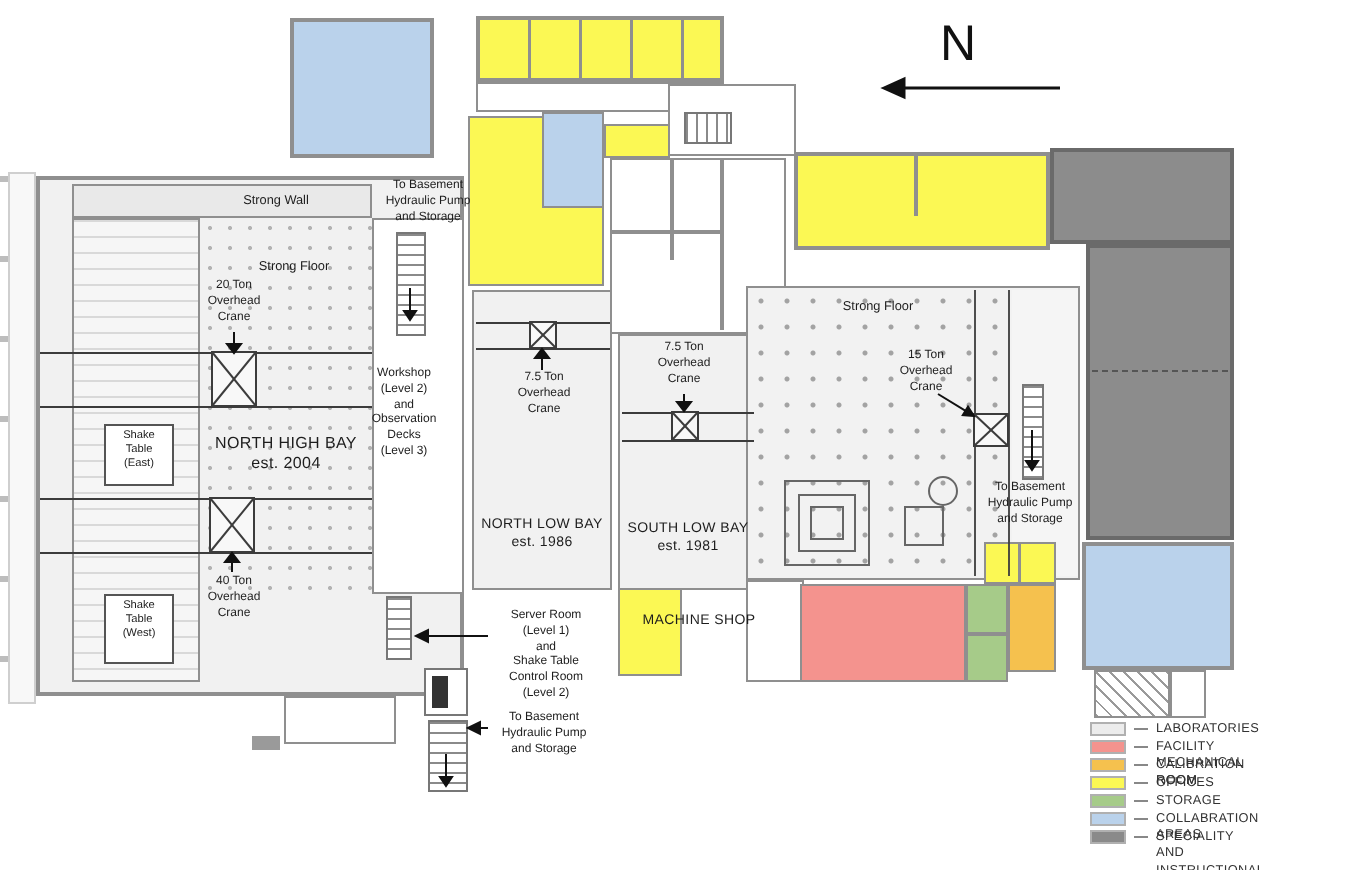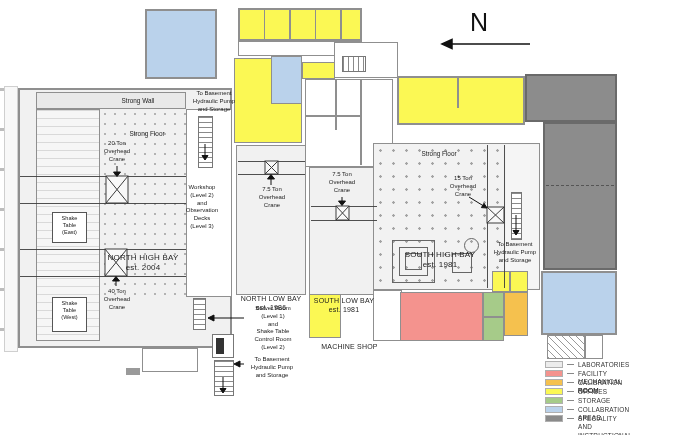--- a/index.html
+++ b/index.html
@@ -19,21 +19,21 @@
            background-image:repeating-linear-gradient(180deg,#8a8a8a 0 1px,transparent 1px 5px);}
   .stair-h{position:absolute;box-sizing:border-box;border:1px solid #777;background-color:#fff;
            background-image:repeating-linear-gradient(90deg,#8a8a8a 0 1px,transparent 1px 5px);}
   .stair-d{position:absolute;box-sizing:border-box;border:1.5px solid #8f8f8f;background-color:#fff;
            background-image:repeating-linear-gradient(45deg,#9a9a9a 0 1px,transparent 1px 5px);}
   .wall{position:absolute;background:#8f8f8f;}
   .dash-wall{position:absolute;border-top:1px dashed #555;}
   .tick{position:absolute;background:#bdbdbd;}
   .lbl{position:absolute;white-space:pre-line;text-align:center;color:#1d1d1d;
        font-size:6px;line-height:1.3;z-index:6;}
-  .bay-lbl{font-size:8px;letter-spacing:.2px;margin-top:36px;}
+  .bay-lbl{font-size:8px;letter-spacing:.2px;}
   .sm-lbl{font-size:5.6px;line-height:1.25;}
   .north-n{position:absolute;font-size:25px;color:#111;z-index:6;}
   .boxsym{position:absolute;box-sizing:border-box;border:1px solid #666;background:transparent;}
   .circsym{position:absolute;box-sizing:border-box;border:1px solid #666;border-radius:50%;}
   .shaketbl{position:absolute;box-sizing:border-box;border:1px solid #555;background:#fff;z-index:5;}
   .shaketbl .lbl{position:static;display:block;padding-top:2px;}
   svg.anno{position:absolute;left:0;top:0;z-index:4;pointer-events:none;}
   .legend{position:absolute;z-index:6;}
   .lg-row{position:absolute;display:flex;align-items:flex-start;gap:4px;}
   .lg-swatch{width:18px;height:7px;border:1px solid #b0b0b0;box-sizing:border-box;flex:none;margin-top:0;}
@@ -226,22 +226,20 @@
   <div class="lbl" style="left:246px;top:305px;width:54px">Server Room
 (Level 1)
 and
 Shake Table
 Control Room
 (Level 2)</div>
   <div class="lbl" style="left:244px;top:356px;width:56px">To Basement
 Hydraulic Pump
 and Storage</div>
   <div class="lbl" style="left:408px;top:150px;width:62px;font-size:6.4px">Strong Floor</div>
-  <div class="lbl bay-lbl" style="left:394px;top:214px;width:92px">SOUTH HIGH BAY
-est. 1981</div>
   <div class="lbl" style="left:442px;top:175px;width:42px">15 Ton
 Overhead
 Crane</div>
   <div class="lbl" style="left:490px;top:241px;width:50px">To Basement
 Hydraulic Pump
 and Storage</div>
   <div class="north-n" style="left:470px;top:8px">N</div>
 
   <div class="legend">
     <div class="lg-row" style="left:545px;top:361px">

